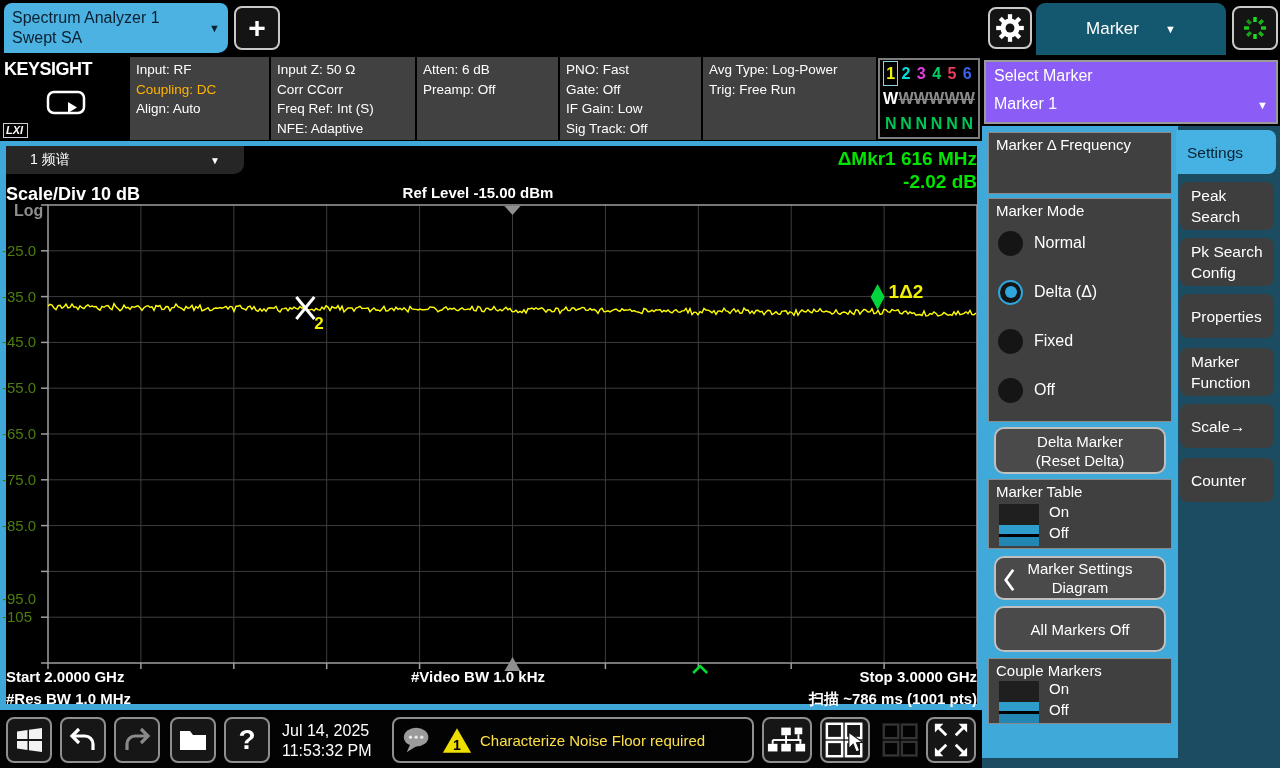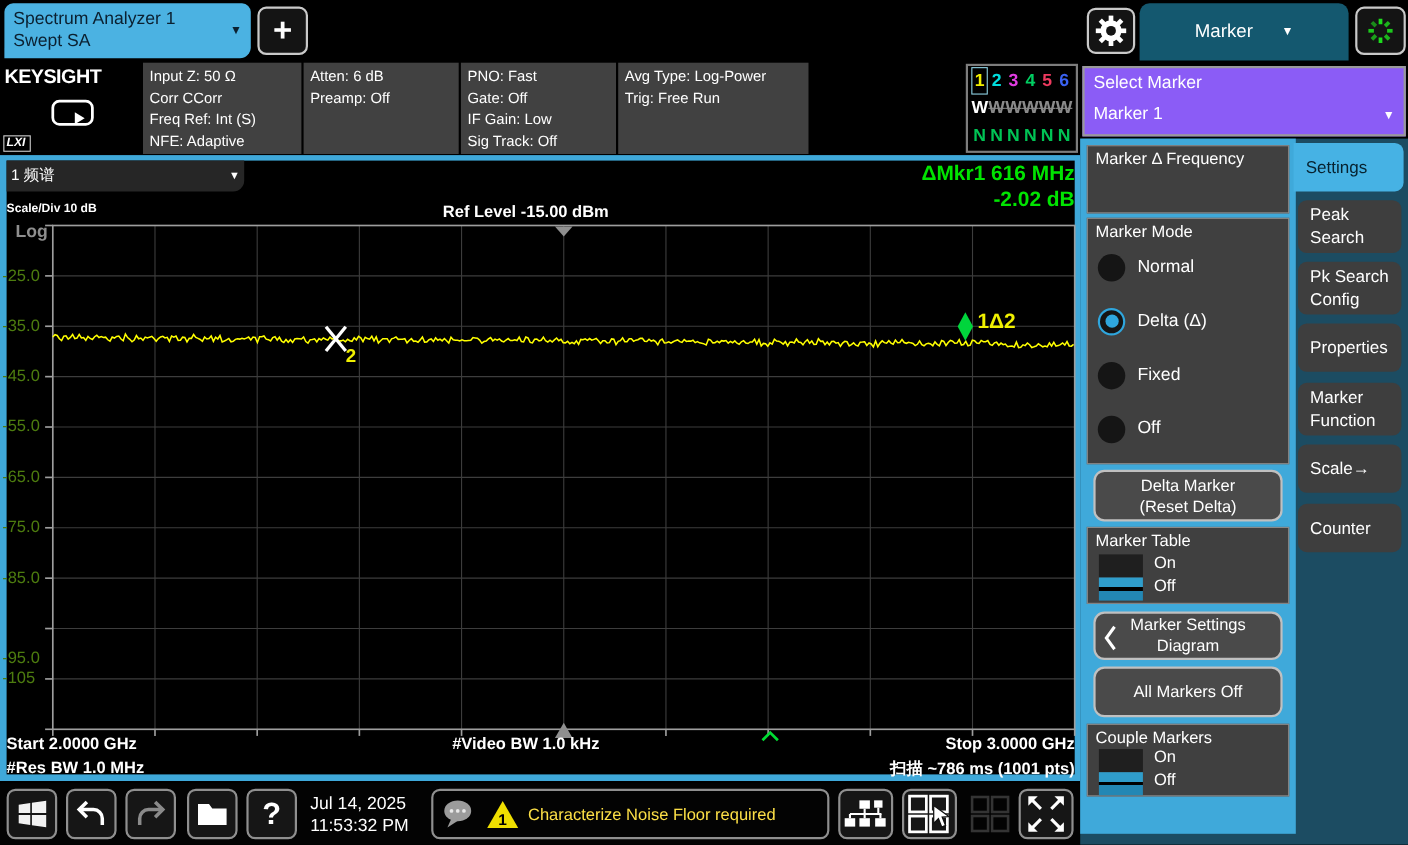--- a/index.html
+++ b/index.html
@@ -29,25 +29,25 @@
   .acol{background:#414141;height:83px;box-sizing:border-box;padding:3px 0 0 6px;color:#fff;font-size:13.5px;line-height:19.5px}
   .acol .amber{color:#ffb400}
   .mkstatus{left:878px;top:58px;width:102px;height:81px;background:#000;border:2px solid #7d7d7d;
             box-sizing:border-box;padding:1px 3px;font-weight:bold;font-size:16px;line-height:25px}
   .mkstatus .row{display:flex}
   .mkstatus .c{width:16px;text-align:center}
   .mk-inactive{color:#8a8a8a;text-decoration:line-through}
   
   .disp{left:0;top:141px;width:982px;height:569px;background:#3fa8d9;box-sizing:border-box;padding:0}
   .disp-inner{position:absolute;left:6px;top:5px;right:5px;bottom:6px;background:#000}
-  .trace-sel{left:6px;top:146px;width:216px;height:28px;background:#262626;border-radius:0 0 10px 0;color:#fff;
-             font-size:14px;display:flex;align-items:center;box-sizing:border-box;padding:0 4px}
+  .trace-sel{left:6px;top:146px;width:238px;height:28px;background:#262626;border-radius:0 0 10px 0;color:#fff;
+             font-size:14px;display:flex;align-items:center;box-sizing:border-box;padding:0 24px}
   .trace-sel .caret{margin-left:auto;font-size:10px}
   .readout{right:303px;top:147px;text-align:right;color:#00e400;font-weight:bold;font-size:19px;line-height:23px}
-  .scaleline{left:6px;top:184px;color:#fff;font-weight:bold;font-size:11px}
+  .scaleline{left:6px;top:184px;color:#fff;font-weight:bold;font-size:18px}
   .reflevel{left:48px;top:184px;width:860px;text-align:center;color:#fff;font-weight:bold;font-size:15px}
   .loglabel{left:14px;top:202px;color:#8f8f8f;font-weight:bold;font-size:16px}
   .ylab{position:absolute;width:40px;left:2px;text-align:left;color:#4d7c0f;font-size:15px}
   .foot{color:#fff;font-weight:bold;font-size:15px}
   
   .taskbar{left:0;top:712px;width:982px;height:56px;background:#030303}
   .tb-btn{position:absolute;top:5px;width:46px;height:46px;background:#161616;border:2px solid #8f8f8f;
           border-radius:8px;box-sizing:border-box;display:flex;align-items:center;justify-content:center}
   .tb-btn.noborder{border-color:transparent;background:transparent}
   .tb-date{position:absolute;left:282px;top:9px;color:#fff;font-size:16px;line-height:20px}
@@ -139,20 +139,25 @@
   <div class="bt">KEYSIGHT</div>
   <div style="position:absolute;left:46px;top:33px">
     <svg width="40" height="28" viewBox="0 0 40 28">
       <rect x="2" y="2" width="36" height="21" rx="6" stroke="#fff" stroke-width="2.5" fill="none"></rect>
       <path d="M22 12 l9 5.5 -9 5.5 z" fill="#fff"></path>
     </svg>
   </div>
   <div class="lxi">LXI</div>
 </div>
 <div class="abs annot-cols" id="annot-cols">
+    <div class="acol" style="width: 139px;">
+      <div>Input: RF</div>
+      <div class="amber">Coupling: DC</div>
+      <div>Align: Auto</div>
+    </div>
     <div class="acol" style="width: 144px;">
       <div>Input Z: 50 Ω</div>
       <div>Corr CCorr</div>
       <div>Freq Ref: Int (S)</div>
       <div>NFE: Adaptive</div>
     </div>
     <div class="acol" style="width: 141px;">
       <div>Atten: 6 dB</div>
       <div>Preamp: Off</div>
     </div>

